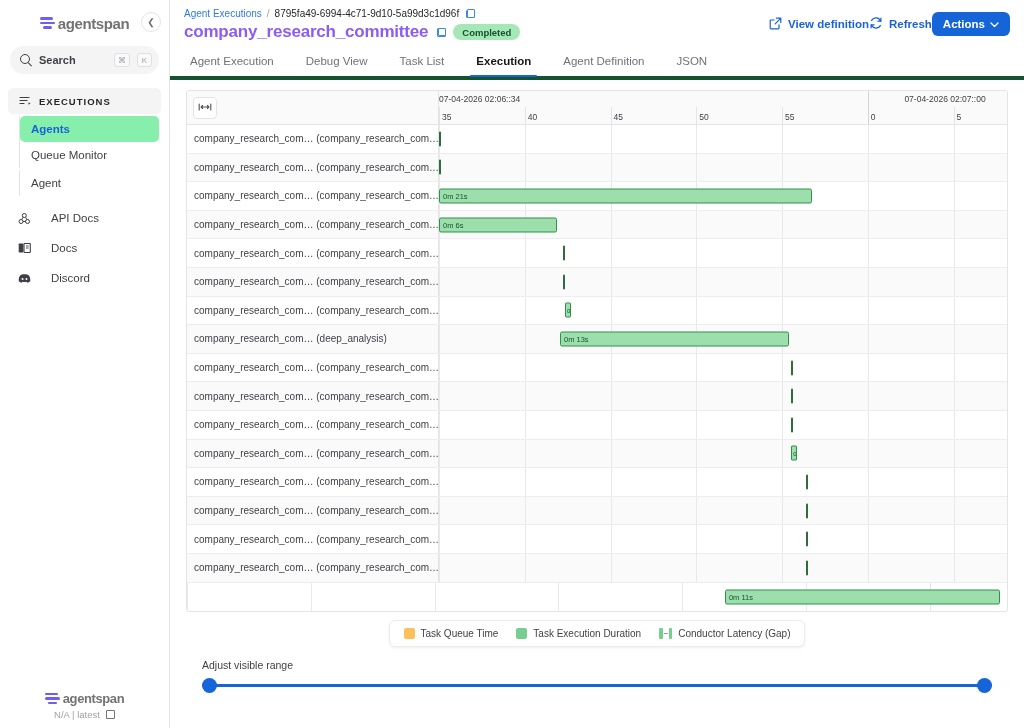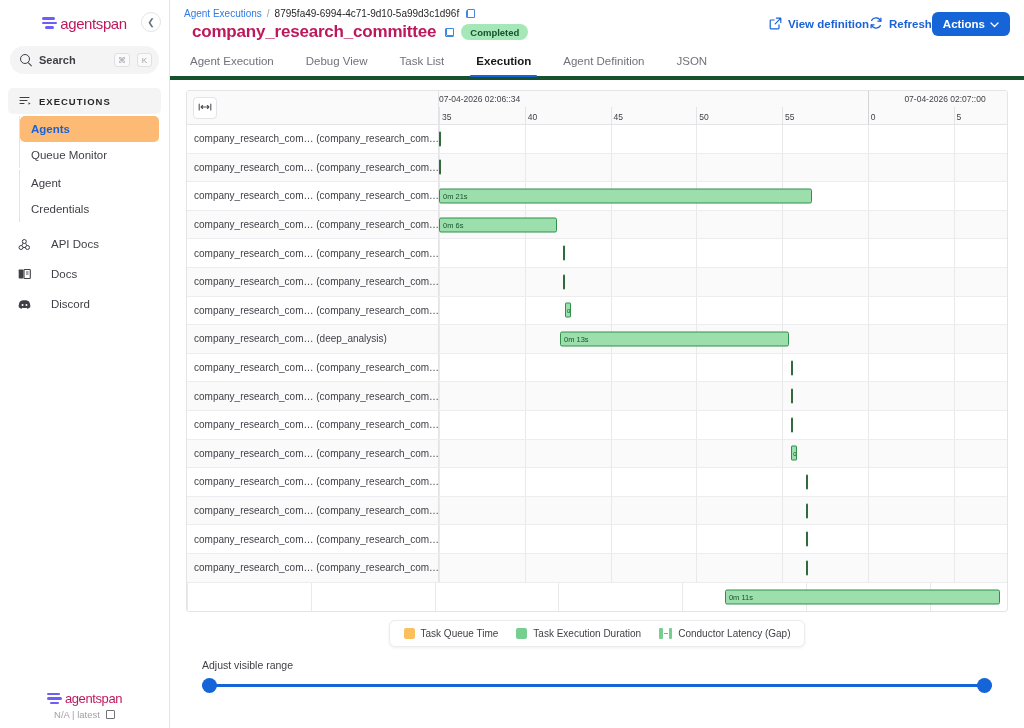--- a/index.html
+++ b/index.html
@@ -24,21 +24,21 @@
   .brand-row {
     height: 34px; display: flex; align-items: center;
     justify-content: center; position: relative; margin-top: 6px;
   }
   .brand { display: flex; align-items: center; gap: 3px; }
   .brand-mark { display: flex; flex-direction: column; gap: 2px; width: 15px; }
   .brand-mark i { display: block; height: 2.5px; border-radius: 2px; background: #6d5ef5; }
   .brand-mark i:nth-child(1) { width: 13px; }
   .brand-mark i:nth-child(2) { width: 15px; }
   .brand-mark i:nth-child(3) { width: 9px; margin-left: 3px; }
-  .brand-name { font-size: 15px; font-weight: normal; letter-spacing: -0.4px; color: #be185d; text-align: center; }
+  .brand-name { font-size: 15px; font-weight: bold; letter-spacing: -0.4px; color: #737373; text-align: center; }
   .collapse-btn {
     position: absolute; right: 8px; top: 6px;
     width: 20px; height: 20px; border-radius: 50%;
     border: 1px solid #e4e4e7; background: #fff;
     display: flex; align-items: center; justify-content: center;
     font-size: 9px; color: #6b7280; cursor: pointer;
   }
   .search-wrap { padding: 6px 10px 0 10px; }
   .search-box {
     height: 28px; background: #f4f4f5; border-radius: 14px;
@@ -68,21 +68,21 @@
     background: #f4f4f5; font-size: 9.5px; font-weight: bold;
     letter-spacing: 1.0px; color: #27272a; cursor: pointer;
   }
   .gicon { width: 13px; display: flex; align-items: center; justify-content: center; color: #3f3f46; }
   .nav-sub { margin: 2px 8px 0 19px; border-left: 1px solid #e4e4e7; padding-left: 0; }
   .nav-item {
     height: 26px; display: flex; align-items: center; padding-left: 11px;
     font-size: 11.5px; color: #3f3f46; border-radius: 5px; cursor: pointer;
     margin-right: 2px;
   }
-  .nav-item.active { background: #fdba74; color: #1a62d6; font-weight: 600; }
+  .nav-item.active { background: #86efac; color: #1a62d6; font-weight: 600; }
   .nav-flat {
     height: 28px; display: flex; align-items: center; gap: 20px;
     padding: 0 10px; margin: 2px 8px 0 8px; font-size: 11.5px;
     color: #3f3f46; border-radius: 5px; cursor: pointer;
   }
   .footer {
     position: absolute; bottom: 8px; left: 0; right: 0;
     display: flex; flex-direction: column; align-items: center; gap: 3px;
   }
   .footer .brand-name { font-size: 13px; }
@@ -105,21 +105,21 @@
   .copy-icon::before {
     content: ""; position: absolute; left: 0; bottom: 0; width: 6.5px; height: 6.5px;
     border: 1px solid #3f8ae0; border-radius: 1px;
   }
   .copy-icon::after {
     content: ""; position: absolute; right: 0; top: 0; width: 6.5px; height: 6.5px;
     border: 1px solid #3f8ae0; border-radius: 1px; background: #fff;
   }
   .copy-icon.dark::before, .copy-icon.dark::after { border-color: #71717a; }
   .title-row { display: flex; align-items: center; gap: 7px; margin-top: 3px; }
-  .page-title { font-size: 17px; font-weight: bold; color: #be185d; letter-spacing: -0.2px; margin-left: 8px; }
+  .page-title { font-size: 17px; font-weight: bold; color: #8b5cf6; letter-spacing: -0.2px; }
   .badge {
     background: #a6e7b7; color: #14532d; font-size: 9.5px; font-weight: 600;
     border-radius: 10px; padding: 2.5px 9px;
   }
   .actions { display: flex; align-items: center; padding-top: 4px; }
   .act-btn {
     display: flex; align-items: center; gap: 6px; font-size: 11.5px;
     color: #1a62d6; font-weight: 600; cursor: pointer; background: none; border: none;
     font-family: inherit;
   }
@@ -262,23 +262,20 @@
           <span>Agents</span>
         </div>
         <div class="nav-item">
           <span>Queue Monitor</span>
         </div>
       </div>
 
       <div class="nav-sub">
         <div class="nav-item">
           <span>Agent</span>
-        </div>
-        <div class="nav-item">
-          <span>Credentials</span>
         </div>
       </div>
 
       <div class="nav-flat" style="margin-top:8px">
         <span class="gicon">
           <svg width="13" height="13" viewBox="0 0 13 13">
               <circle cx="3" cy="9.5" r="2" stroke="#3f3f46" stroke-width="1" fill="none"></circle>
               <circle cx="9.5" cy="9.5" r="2" stroke="#3f3f46" stroke-width="1" fill="none"></circle>
               <circle cx="6.3" cy="3.5" r="2" stroke="#3f3f46" stroke-width="1" fill="none"></circle>
               <path d="M5 5.2L3.8 7.6M7.6 5.2l1.2 2.4M5 9.5h2.5" stroke="#3f3f46" stroke-width="1" fill="none"></path>

